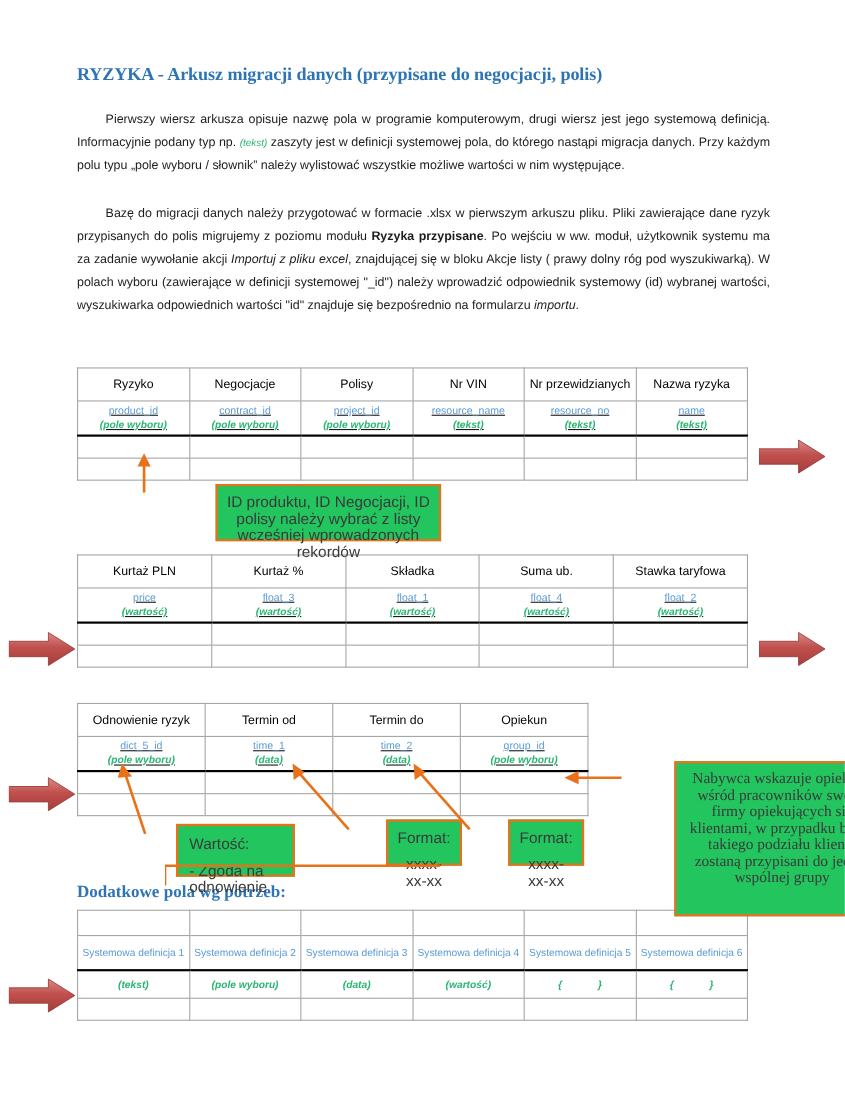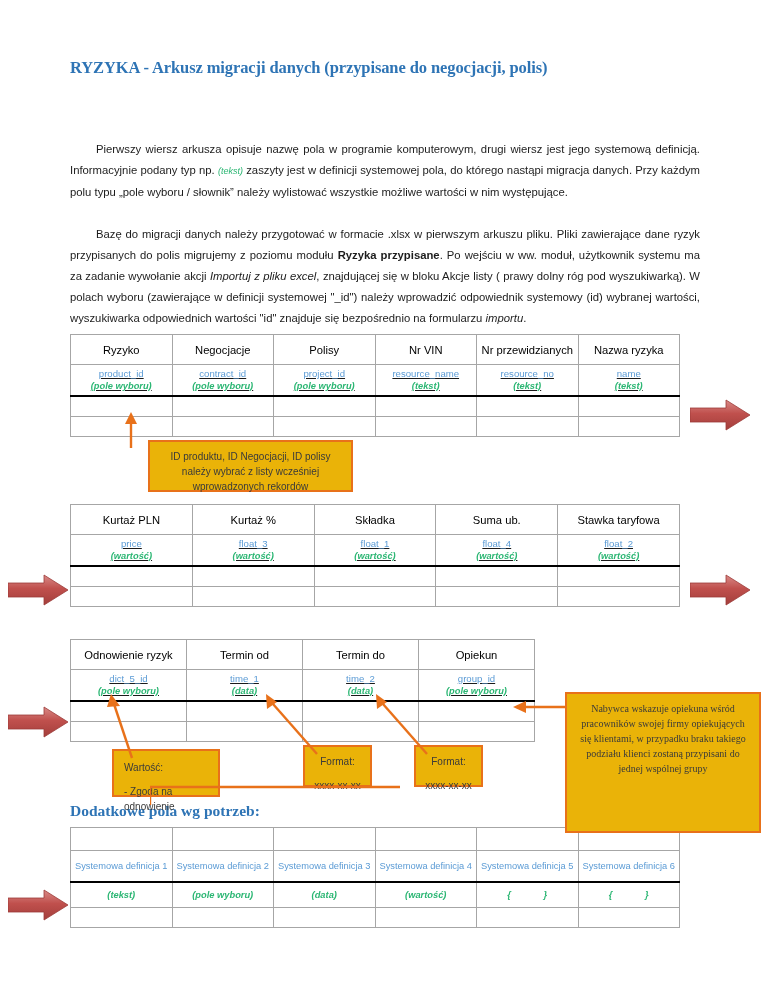--- a/index.html
+++ b/index.html
@@ -45,21 +45,20 @@
     color: #2E74B5;
   }
 
   
   .para {
     position: absolute;
     font-size: 11.3px;
     line-height: 21px;
     color: #1c1c1c;
     text-align: justify;
-    margin-top: 40px;
   }
   .para.p1 { left: 70px; top: 99px;  width: 630px; }
   .para.p2 { left: 70px; top: 184px; width: 630px; }
   .para .ind { display: inline-block; width: 26px; }
   .para b { font-weight: bold; }
   .para i { font-style: italic; }
   .tag-green {
     color: #2BB673;
     font-style: italic;
     font-size: 9px;
@@ -120,27 +119,28 @@
   #table-1 { left: 70px; top: 334px; width: 610px; }
   #table-2 { left: 70px; top: 504px; width: 610px; }
   #table-3 { left: 70px; top: 639px; width: 465px; }
   #table-4 { left: 70px; top: 827px; width: 610px; }
   #table-4 .r-top td { height: 22px; }
 
   
   .callout {
     position: absolute;
     border: 2.2px solid #E8711A;
-    background: #eab308;
+    background: #22c55e;
     box-sizing: border-box;
-    font-size: 10px;
+    font-size: 14px;
     line-height: 15px;
     color: #3a3a3a;
     text-align: center;
     padding: 7px 8px;
+    margin-left: 48px;
   }
   .callout.left-align { text-align: left; padding: 9px 10px; }
   .callout p { margin: 0; }
   .callout p + p { margin-top: 12px; }
 
   #callout-ids      { left: 148px; top: 440px; width: 205px; height: 52px; }
   #callout-wartosc  { left: 112px; top: 749px; width: 108px; height: 48px; }
   #callout-format-1 { left: 303px; top: 745px; width: 69px;  height: 42px; }
   #callout-format-2 { left: 414px; top: 745px; width: 69px;  height: 42px; }
   #callout-opiekun  { left: 565px; top: 692px; width: 196px; height: 141px; font-family: Liberation Serif, serif; }

